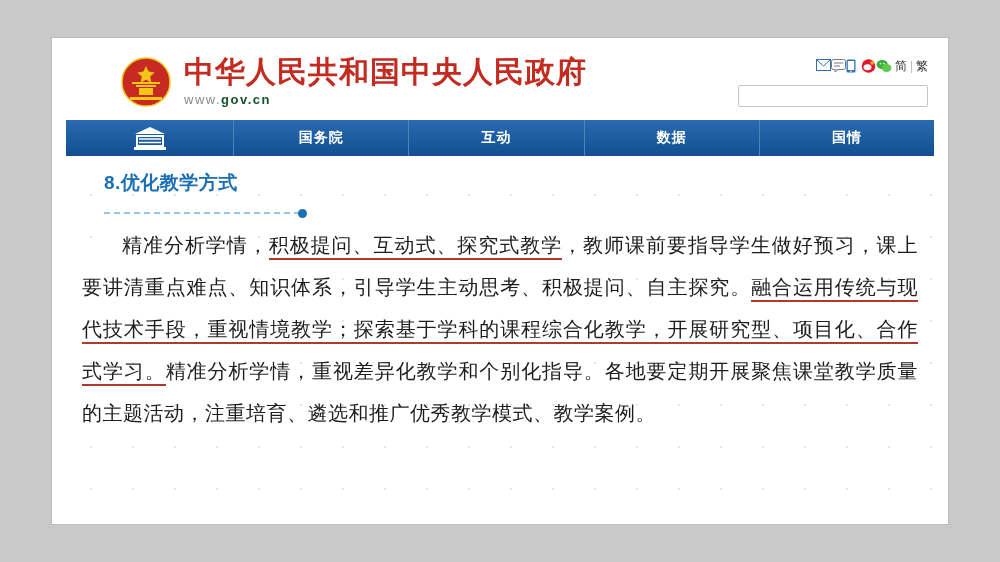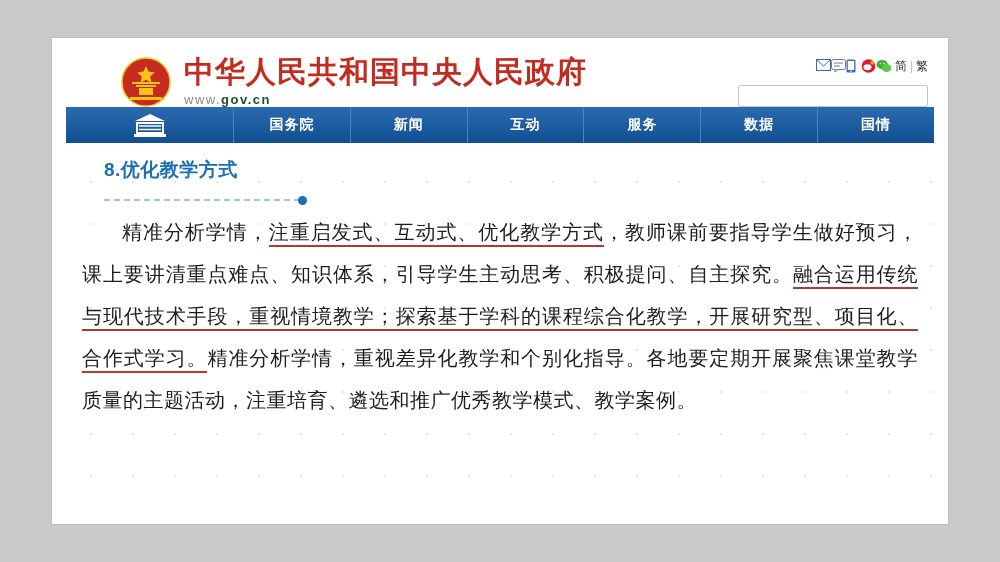--- a/index.html
+++ b/index.html
@@ -23,21 +23,21 @@
     top: 38px;
     width: 896px;
     height: 486px;
     background: #ffffff;
     box-shadow: 0 0 0 1px #bdbdbd;
     overflow: hidden;
   }
   
   .site-header {
     position: relative;
-    height: 69px;
+    height: 82px;
     padding: 0 10px;
   }
   .emblem {
     position: absolute;
     left: 68px;
     top: 18px;
     width: 52px;
     height: 52px;
   }
   .emblem svg { display: block; }
@@ -280,36 +280,34 @@
     <div class="nav">
       <div class="nav-home">
         <svg width="40" height="26" viewBox="0 0 40 26">
           <path d="M4 22 h32 v3 H4z" fill="#fff"></path>
           <path d="M7 11 h26 v10 H7z" fill="none" stroke="#fff" stroke-width="2"></path>
           <path d="M9 14 h22 M9 17.5 h22" stroke="#fff" stroke-width="1.6"></path>
           <path d="M20 2 L35 9 H5 Z" fill="#fff"></path>
         </svg>
       </div>
       <div class="nav-item">国务院</div>
-      <div class="nav-item">新闻</div>
       <div class="nav-item">互动</div>
-      <div class="nav-item">服务</div>
       <div class="nav-item">数据</div>
       <div class="nav-item">国情</div>
     </div>
 
     <div class="doc-body">
       <div class="grid-overlay"></div>
 
       <div class="section-head">
         <span class="section-title">8.优化教学方式</span>
       </div>
       <div class="dashline">
         <span class="dot"></span>
       </div>
 
       <p class="para">
-        <span>精准分析学情，</span><span class="u">注重启发式、互动式、优化教学方式</span><span>，教师课前要指导学生做好预习，课上要讲清重点难点、知识体系，引导学生主动思考、积极提问、自主探究。</span><span class="u">融合运用传统与现代技术手段，重视情境教学；探索基于学科的课程综合化教学，开展研究型、项目化、合作式学习。</span><span>精准分析学情，重视差异化教学和个别化指导。各地要定期开展聚焦课堂教学质量的主题活动，注重培育、遴选和推广优秀教学模式、教学案例。</span>
+        <span>精准分析学情，</span><span class="u">积极提问、互动式、探究式教学</span><span>，教师课前要指导学生做好预习，课上要讲清重点难点、知识体系，引导学生主动思考、积极提问、自主探究。</span><span class="u">融合运用传统与现代技术手段，重视情境教学；探索基于学科的课程综合化教学，开展研究型、项目化、合作式学习。</span><span>精准分析学情，重视差异化教学和个别化指导。各地要定期开展聚焦课堂教学质量的主题活动，注重培育、遴选和推广优秀教学模式、教学案例。</span>
       </p>
     </div>
 
   </div>
 </div>
 
 </body></html>

